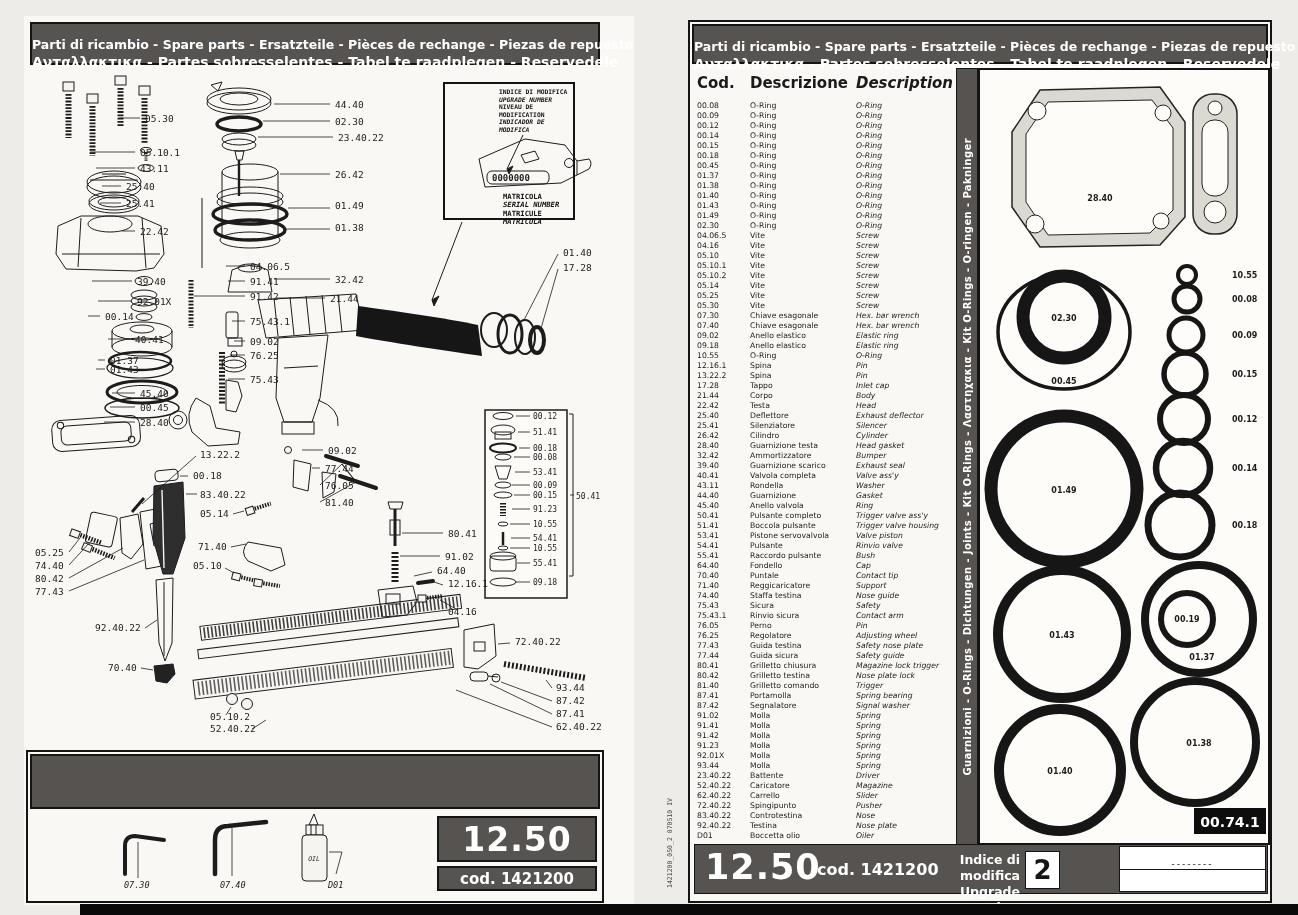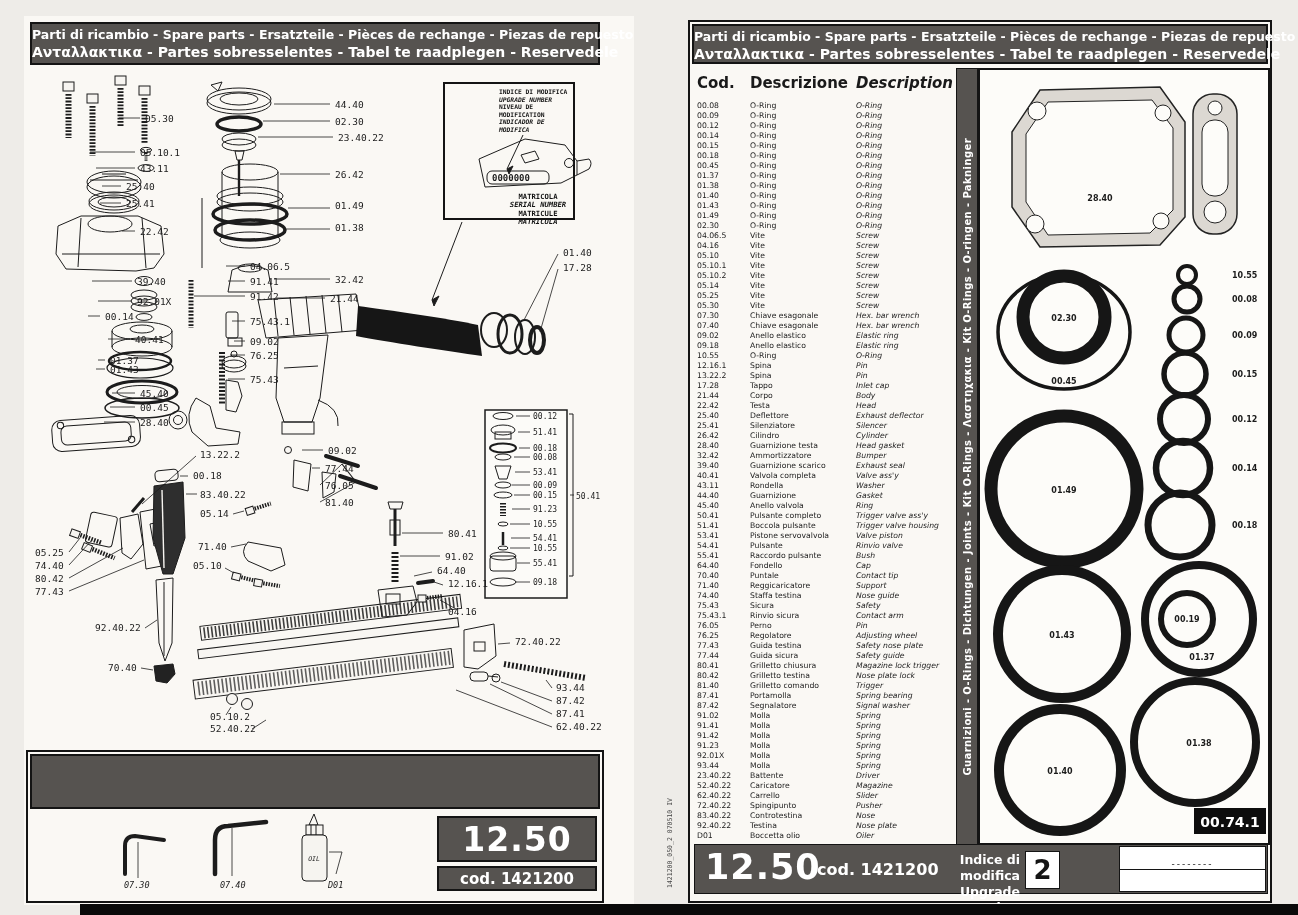--- a/index.html
+++ b/index.html
@@ -4,35 +4,35 @@
 <style>
   html,body{margin:0;padding:0;}
   body{width:1298px;height:915px;position:relative;background:#eeece8;
        font-family:"DejaVu Sans",sans-serif;color:#1a1a1a;overflow:hidden;}
   .page{position:absolute;background:#faf8f4;}
   #left-page{left:24px;top:16px;width:610px;height:889px;}
   #right-page{left:688px;top:20px;width:584px;height:883px;border:2px solid #141414;box-sizing:border-box;}
 
   .hdrbar{position:absolute;background:#565350;border:2px solid #141414;color:#fff;
           text-align:center;font-weight:bold;box-sizing:border-box;}
-  .hdrbar .l1{font-size:12.5px;line-height:18px;margin-top:2px;white-space:nowrap;}
+  .hdrbar .l1{font-size:12.5px;line-height:18px;margin-top:12px;white-space:nowrap;}
   .hdrbar .l2{font-size:14px;line-height:17px;white-space:nowrap;}
 
   svg text{font-family:"DejaVu Sans Mono",monospace;fill:#1c1c1c;}
   text.co{font-size:9.5px;}
   text.co.sm{font-size:8px;}
   .lead{stroke:#1c1c1c;stroke-width:0.8;}
 
   
   .serial-inset{position:absolute;left:443px;top:82px;width:132px;height:138px;
                 border:2px solid #141414;box-sizing:border-box;
                 font-family:"DejaVu Sans Mono",monospace;color:#141414;padding-left:20px;}
   .si-block{margin:4px 0 0 34px;font-size:6.3px;line-height:7.5px;font-weight:bold;}
   .si-block .it{font-style:italic;}
-  .si-serial{margin:0 0 0 38px;font-size:7.2px;line-height:8.4px;font-weight:bold;text-align:center;}
+  .si-serial{margin:0 0 0 38px;font-size:7.2px;line-height:8.4px;font-weight:bold;}
   .si-serial .it{font-style:italic;}
 
   
   .equip-frame{position:absolute;left:26px;top:750px;width:578px;height:153px;
                border:2px solid #141414;box-sizing:border-box;}
   #equip-hdr{left:30px;top:754px;width:570px;height:55px;}
   .model-box{position:absolute;left:437px;top:816px;width:160px;height:46px;background:#565350;
              border:2px solid #141414;box-sizing:border-box;color:#fff;font-weight:bold;
              font-size:33px;display:flex;align-items:center;justify-content:center;letter-spacing:1px;}
   .code-box{position:absolute;left:437px;top:866px;width:160px;height:25px;background:#565350;

